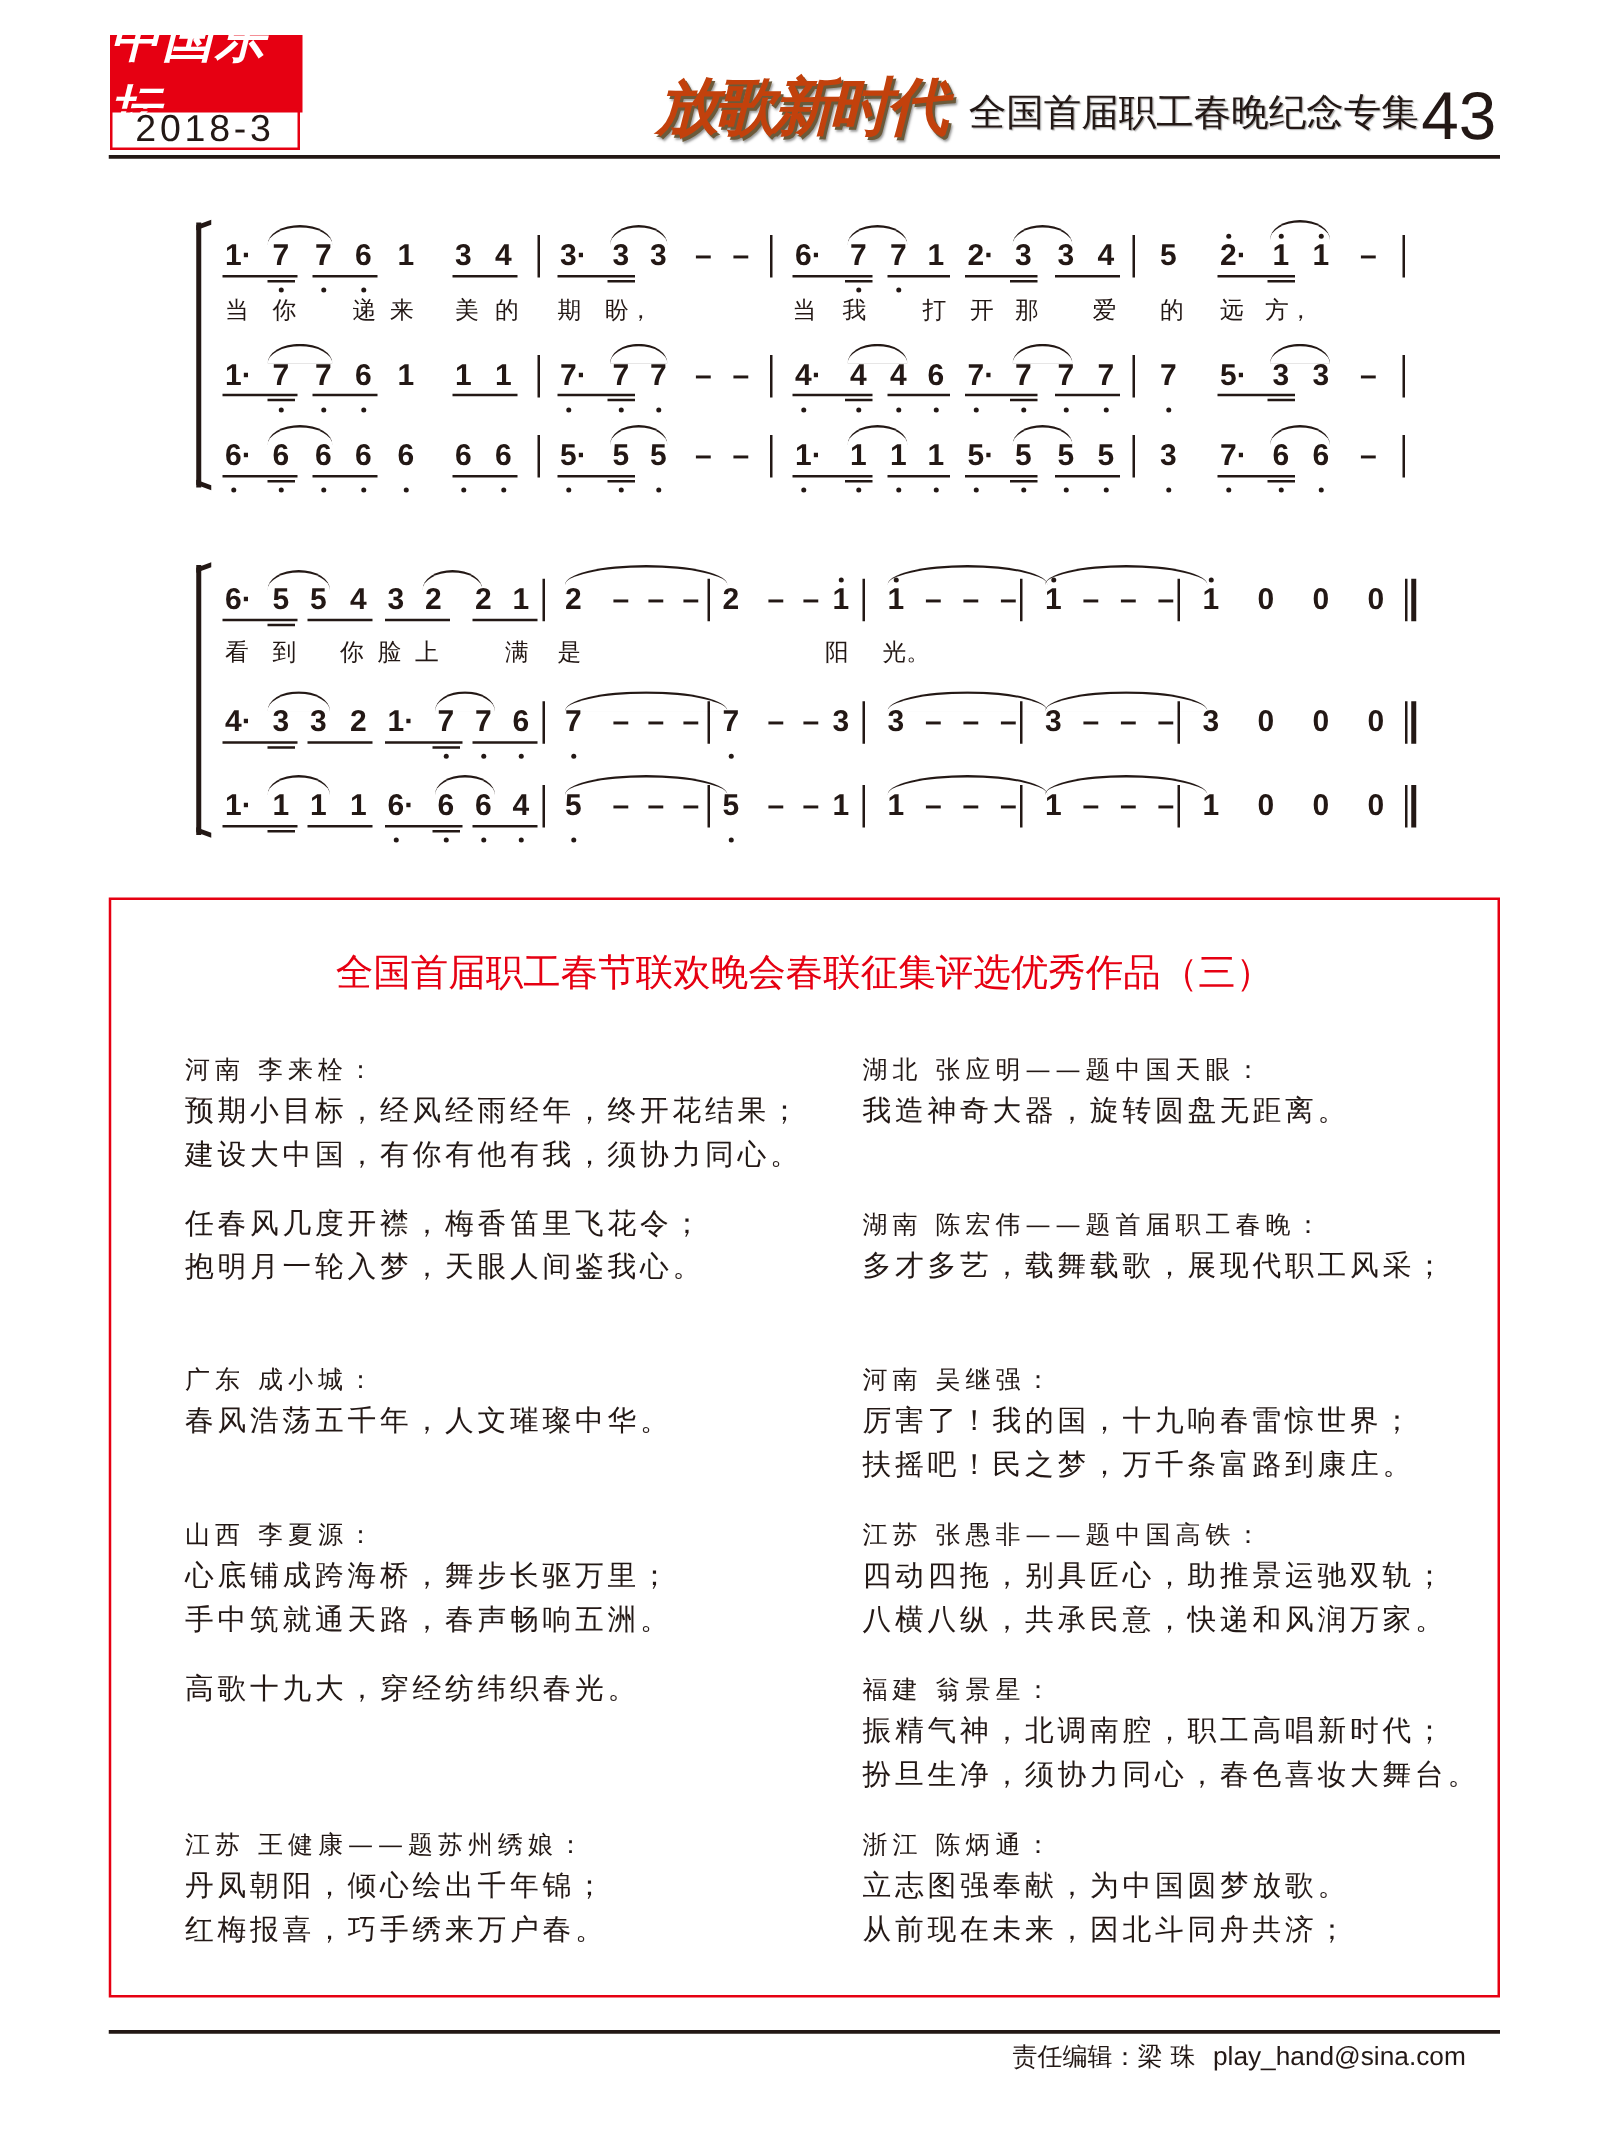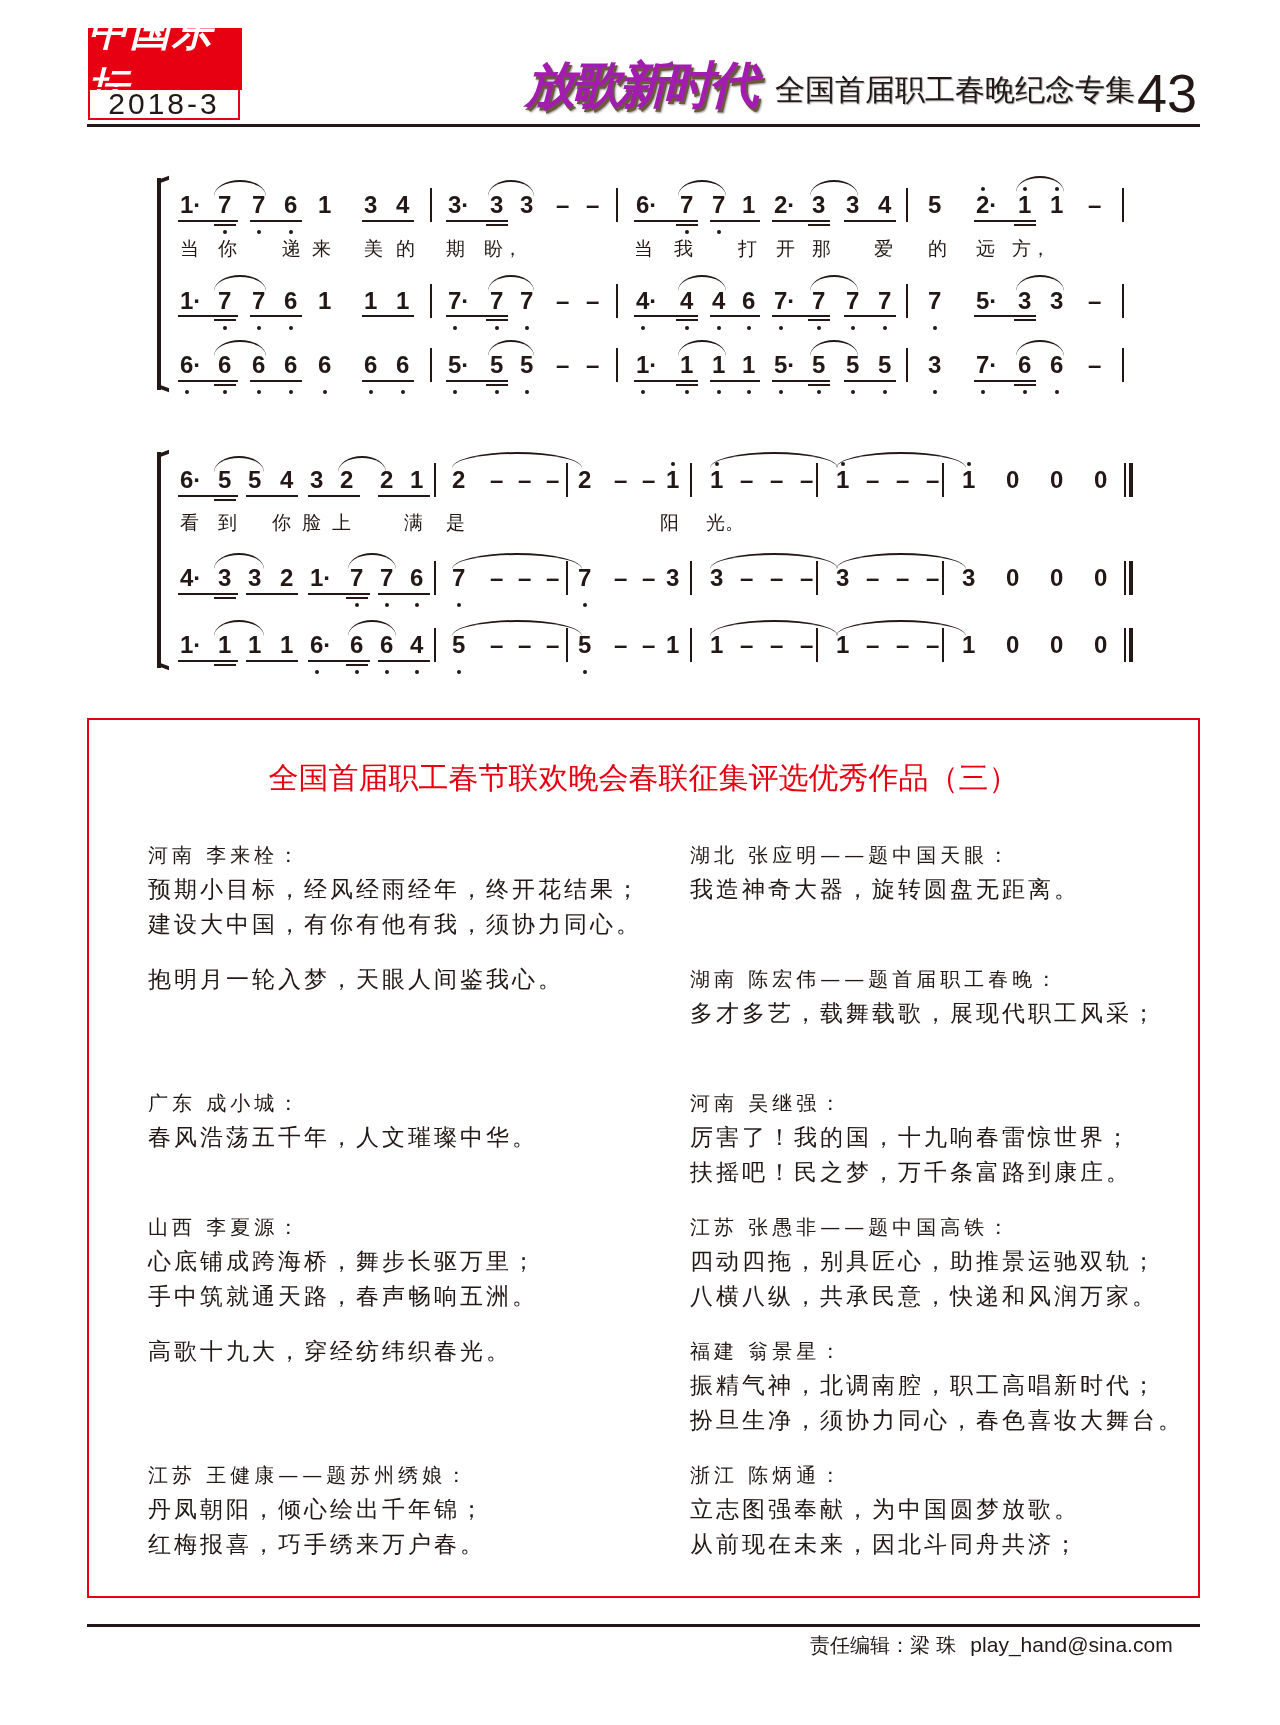--- a/index.html
+++ b/index.html
@@ -8,21 +8,21 @@
   .abs { position:absolute; }
 
   
   .logo-box { left:88px; top:28px; width:154px; height:62px; background:#e60012; color:#fff;
               font-family:"DejaVu Serif",serif; font-size:40px; font-weight:bold; font-style:italic;
               display:flex; align-items:center; justify-content:center; letter-spacing:2px; }
   .issue-box { left:88px; top:87px; width:152px; height:33px; border:2px solid #e60012; box-sizing:border-box;
                font-family:"Liberation Sans",sans-serif; font-size:30px; color:#231815;
                display:flex; align-items:center; justify-content:center; letter-spacing:3px; }
   .brand-title { left:525px; top:52px; font-family:"DejaVu Serif",serif; font-size:50px; font-weight:bold;
-                 font-style:italic; color:#a21caf; letter-spacing:-4px;
+                 font-style:italic; color:#c2410c; letter-spacing:-4px;
                  text-shadow: 2px 3px 0 #6b5a3a, 3px 4px 2px #999; }
   .header-subtitle { left:775px; top:70px; font-size:30px; color:#231815; letter-spacing:0px;
                      text-shadow: 1px 1px 1px #aaa; font-family:"DejaVu Sans",sans-serif; }
   .page-num { left:1137px; top:62px; font-size:54px; color:#231815; font-family:"Liberation Sans",sans-serif; }
   .header-rule { left:87px; top:124px; width:1113px; height:3px; background:#231815; }
 
   
   .system-bracket { border-left:4px solid #231815; }
   .system-bracket::before, .system-bracket::after { content:""; position:absolute; left:-4px; width:12px; height:4px; background:#231815; }
   .system-bracket::before { top:0; transform:skewY(-20deg); }
@@ -441,20 +441,21 @@
 <div class="abs red-box"></div>
 <div class="abs box-title">全国首届职工春节联欢晚会春联征集评选优秀作品（三）</div>
 
 <div id="col-left">
     <div class="couplet" style="left: 148px; top: 838px;">
       <div class="author">河南  李来栓：</div>
       <div class="line">预期小目标，经风经雨经年，终开花结果；</div>
       <div class="line">建设大中国，有你有他有我，须协力同心。</div>
     </div>
     <div class="couplet" style="left: 148px; top: 962px;">
+      <div class="line">任春风几度开襟，梅香笛里飞花令；</div>
       <div class="line">抱明月一轮入梦，天眼人间鉴我心。</div>
     </div>
     <div class="couplet" style="left: 148px; top: 1086px;">
       <div class="author">广东  成小城：</div>
       <div class="line">春风浩荡五千年，人文璀璨中华。</div>
     </div>
     <div class="couplet" style="left: 148px; top: 1210px;">
       <div class="author">山西  李夏源：</div>
       <div class="line">心底铺成跨海桥，舞步长驱万里；</div>
       <div class="line">手中筑就通天路，春声畅响五洲。</div>

